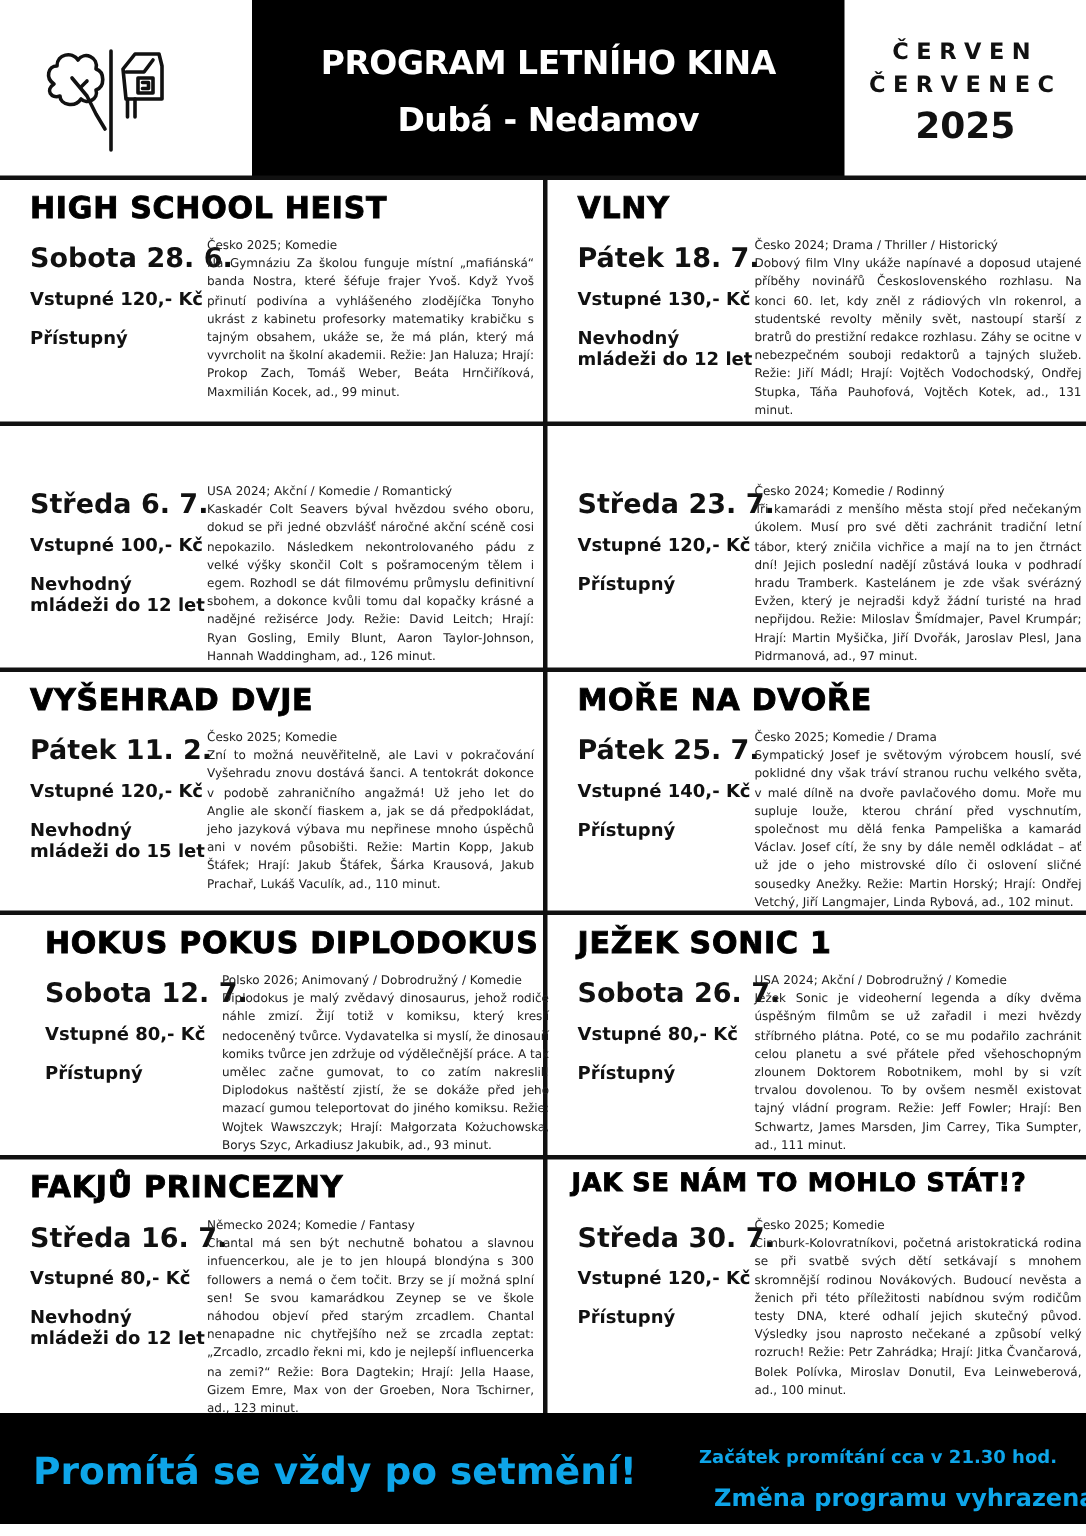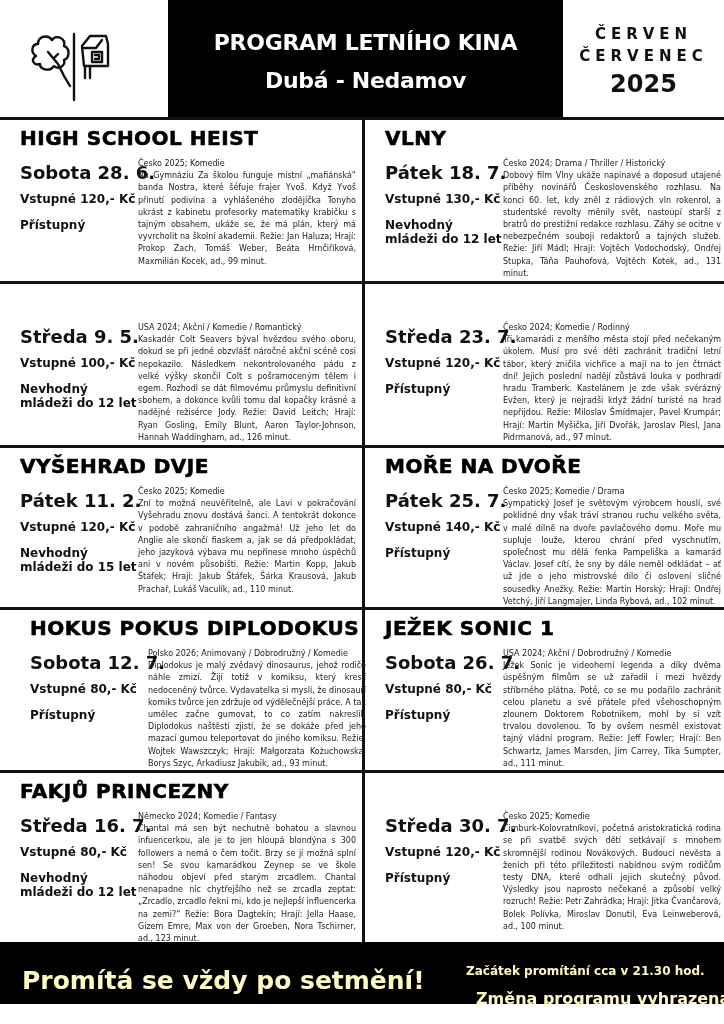--- a/index.html
+++ b/index.html
@@ -22,21 +22,21 @@
   .hdiv { position: absolute; left: 0; width: 724px; height: 3px; background: #111; }
 
   .film { position: absolute; width: 294px; height: 162px; }
   .film .ftitle { position: absolute; left: 20px; top: 6px; font-family: "DejaVu Sans", sans-serif; font-weight: bold; font-size: 20px; letter-spacing: 0.5px; white-space: nowrap; color: #000; -webkit-text-stroke: 0.6px #000; }
   .film .day { position: absolute; left: 20px; top: 42px; font-weight: bold; font-size: 18px; white-space: nowrap; }
   .film .price { position: absolute; left: 20px; top: 72px; font-weight: bold; font-size: 12px; white-space: nowrap; }
   .film .rating { position: absolute; left: 20px; top: 98px; font-weight: bold; font-size: 12px; line-height: 14px; width: 118px; }
   .film .desc { position: absolute; left: 138px; top: 38px; width: 218px; font-size: 8px; line-height: 12.2px; color: #222; text-align: justify; }
   .film .meta { display: block; text-align: left; }
 
-  .footer { position: absolute; left: 0; top: 942px; width: 724px; height: 62px; background: #000; color: #fef9c3; }
+  .footer { position: absolute; left: 0; top: 942px; width: 724px; height: 74px; background: #000; color: #0ea5e9; }
   .footer-big { position: absolute; left: 22px; top: 24px; font-weight: bold; font-size: 25px; white-space: nowrap; }
   .footer-small1 { position: absolute; left: 466px; top: 22px; font-weight: bold; font-size: 12px; white-space: nowrap; }
   .footer-small2 { position: absolute; left: 476px; top: 47px; font-weight: bold; font-size: 16px; white-space: nowrap; }
 </style>
 </head>
 <body>
 
 <div class="header">
   <div class="logo">
     <svg width="90" height="76" viewBox="0 0 90 76" fill="none" stroke="#111" stroke-width="2.4" stroke-linecap="round" stroke-linejoin="round">
@@ -85,21 +85,21 @@
   <div class="day">Pátek 18. 7.</div>
   <div class="price">Vstupné 130,- Kč</div>
   <div class="rating">Nevhodný mládeži do 12 let</div>
   <div class="desc">
     <span class="meta">Česko 2024; Drama / Thriller / Historický</span>
     <span>Dobový film Vlny ukáže napínavé a doposud utajené příběhy novinářů Československého rozhlasu. Na konci 60. let, kdy zněl z rádiových vln rokenrol, a studentské revolty měnily svět, nastoupí starší z bratrů do prestižní redakce rozhlasu. Záhy se ocitne v nebezpečném souboji redaktorů a tajných služeb. Režie: Jiří Mádl; Hrají: Vojtěch Vodochodský, Ondřej Stupka, Táňa Pauhofová, Vojtěch Kotek, ad., 131 minut.</span>
   </div>
 </div>
 
 <div class="film" style="left:0;top:284px;">
-  <div class="day">Středa 9. 5.</div>
+  <div class="day">Středa 6. 7.</div>
   <div class="price">Vstupné 100,- Kč</div>
   <div class="rating">Nevhodný mládeži do 12 let</div>
   <div class="desc">
     <span class="meta">USA 2024; Akční / Komedie / Romantický</span>
     <span>Kaskadér Colt Seavers býval hvězdou svého oboru, dokud se při jedné obzvlášť náročné akční scéně cosi nepokazilo. Následkem nekontrolovaného pádu z velké výšky skončil Colt s pošramoceným tělem i egem. Rozhodl se dát filmovému průmyslu definitivní sbohem, a dokonce kvůli tomu dal kopačky krásné a nadějné režisérce Jody. Režie: David Leitch; Hrají: Ryan Gosling, Emily Blunt, Aaron Taylor-Johnson, Hannah Waddingham, ad., 126 minut.</span>
   </div>
 </div>
 <div class="film" style="left:365px;top:284px;">
   <div class="day">Středa 23. 7.</div>
   <div class="price">Vstupné 120,- Kč</div>
@@ -156,20 +156,21 @@
   <div class="ftitle">FAKJŮ PRINCEZNY</div>
   <div class="day">Středa 16. 7.</div>
   <div class="price">Vstupné 80,- Kč</div>
   <div class="rating">Nevhodný mládeži do 12 let</div>
   <div class="desc">
     <span class="meta">Německo 2024; Komedie / Fantasy</span>
     <span>Chantal má sen být nechutně bohatou a slavnou infuencerkou, ale je to jen hloupá blondýna s 300 followers a nemá o čem točit. Brzy se jí možná splní sen! Se svou kamarádkou Zeynep se ve škole náhodou objeví před starým zrcadlem. Chantal nenapadne nic chytřejšího než se zrcadla zeptat: „Zrcadlo, zrcadlo řekni mi, kdo je nejlepší influencerka na zemi?“ Režie: Bora Dagtekin; Hrají: Jella Haase, Gizem Emre, Max von der Groeben, Nora Tschirner, ad., 123 minut.</span>
   </div>
 </div>
 <div class="film" style="left:365px;top:773px;height:169px;">
+  <div class="ftitle" style="font-size:17px;left:16px;">JAK SE NÁM TO MOHLO STÁT!?</div>
   <div class="day">Středa 30. 7.</div>
   <div class="price">Vstupné 120,- Kč</div>
   <div class="rating">Přístupný</div>
   <div class="desc">
     <span class="meta">Česko 2025; Komedie</span>
     <span>Cimburk-Kolovratníkovi, početná aristokratická rodina se při svatbě svých dětí setkávají s mnohem skromnější rodinou Novákových. Budoucí nevěsta a ženich při této příležitosti nabídnou svým rodičům testy DNA, které odhalí jejich skutečný původ. Výsledky jsou naprosto nečekané a způsobí velký rozruch! Režie: Petr Zahrádka; Hrají: Jitka Čvančarová, Bolek Polívka, Miroslav Donutil, Eva Leinweberová, ad., 100 minut.</span>
   </div>
 </div>
 
 <div class="footer">

